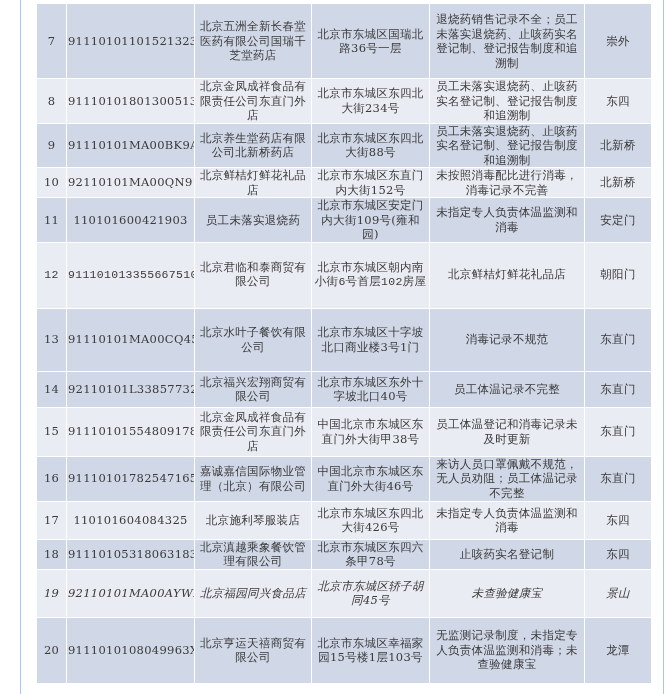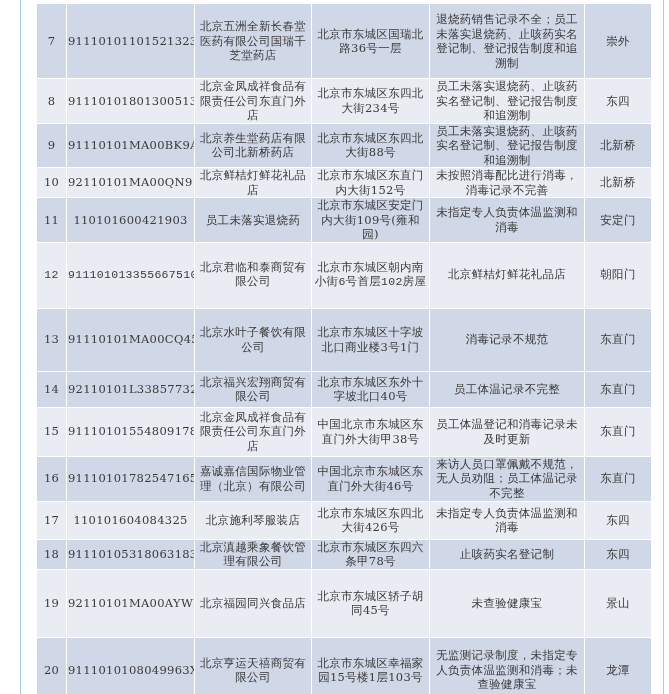--- a/index.html
+++ b/index.html
@@ -124,21 +124,21 @@
     <td class="c-area">东四</td>
   </tr>
       <tr class="dark" style="height: 29px;">
     <td class="c-no">18</td>
     <td class="c-code">91110105318063183W</td>
     <td class="c-name">北京滇越乘象餐饮管理有限公司</td>
     <td class="c-addr">北京市东城区东四六条甲78号</td>
     <td class="c-issue">止咳药实名登记制</td>
     <td class="c-area">东四</td>
   </tr>
-      <tr class="light" style="height: 68px;">
+      <tr class="light" style="height: 48px; font-style: italic;">
     <td class="c-no">19</td>
     <td class="c-code">92110101MA00AYWR9W</td>
     <td class="c-name">北京福园同兴食品店</td>
     <td class="c-addr">北京市东城区轿子胡同45号</td>
     <td class="c-issue">未查验健康宝</td>
     <td class="c-area">景山</td>
   </tr>
       <tr class="dark" style="height: 66px;">
     <td class="c-no">20</td>
     <td class="c-code">9111010108049963XJ</td>

